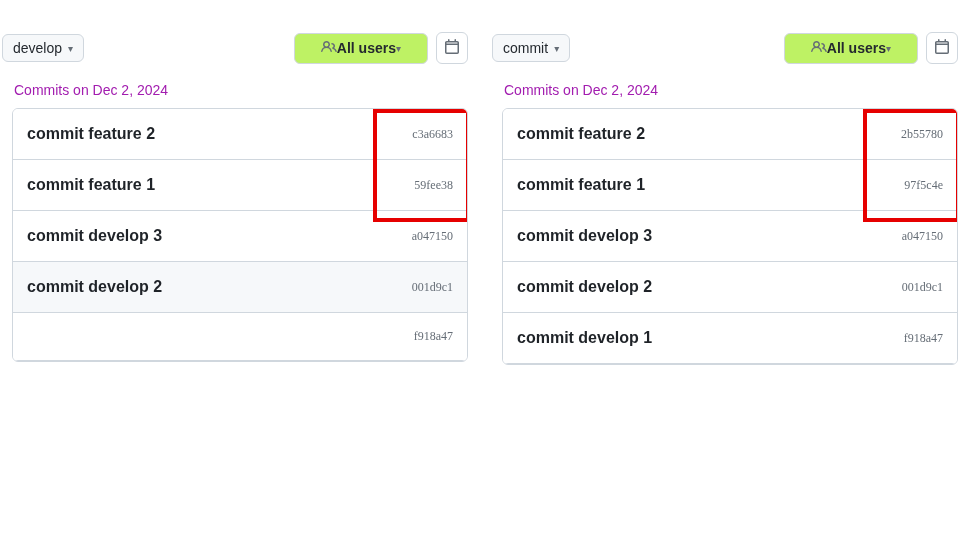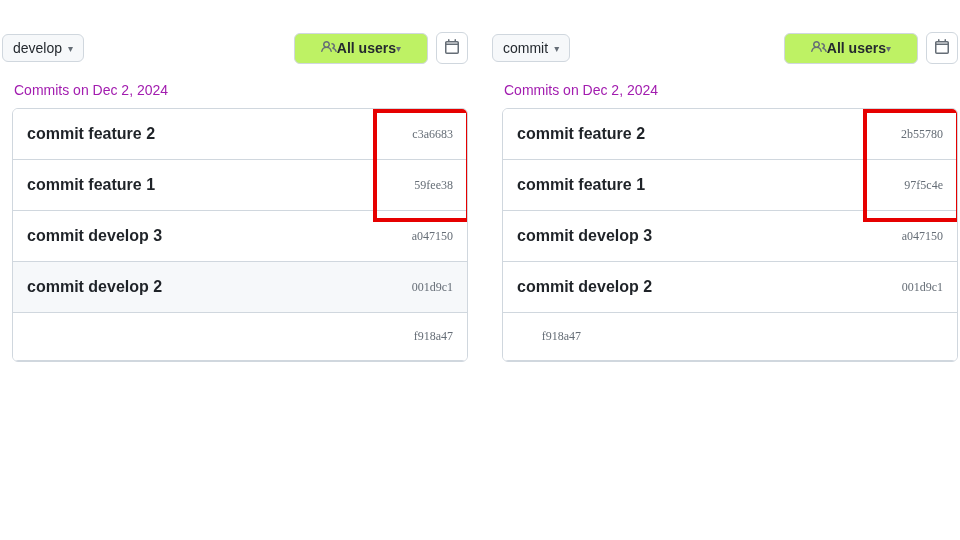--- a/index.html
+++ b/index.html
@@ -211,18 +211,19 @@
       </div>
       <div class="commit-row">
         <span class="commit-title">commit develop 3</span>
         <span class="commit-hash">a047150</span>
       </div>
       <div class="commit-row">
         <span class="commit-title">commit develop 2</span>
         <span class="commit-hash">001d9c1</span>
       </div>
       <div class="commit-row">
+        <span class="commit-title">commit develop 1</span>
         <span class="commit-hash">f918a47</span>
       </div>
       <div class="highlight-box" style="top:0;right:-3px;width:97px;height:113px;"></div>
     </div>
   </div>
 </div>
 
 </body></html>

